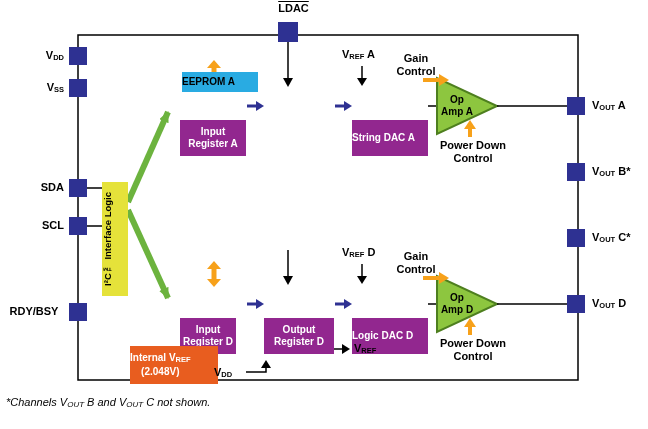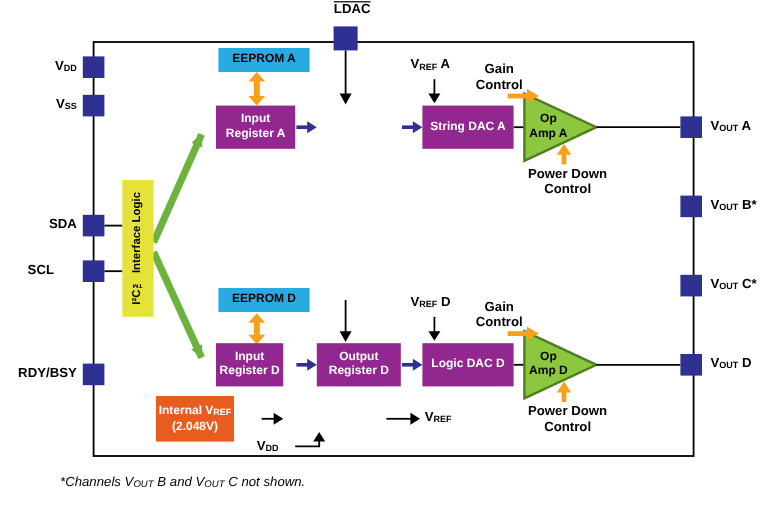--- a/index.html
+++ b/index.html
@@ -1,31 +1,31 @@
 <!DOCTYPE html>
 <html><head>
 <meta charset="utf-8">
 <style>
   html,body { margin:0; padding:0; background:#fff; font-family:"Liberation Sans", sans-serif; }
   .stage { position:relative; width:648px; height:429px; background:#fff; overflow:hidden; }
   svg.wires { position:absolute; left:0; top:0; }
   .pin { position:absolute; width:18px; height:18px; background:#2e3192; }
   .lbl { position:absolute; font-size:11px; font-weight:bold; color:#000; line-height:13px; }
-  .block { position:absolute; display:flex; align-items:center; justify-content:center;
-           text-align:center; font-weight:bold; font-size:10px; line-height:12px; }
+  .block { position:absolute; display:flex; align-items:center; justify-content:flex-start;
+           text-align:center; font-weight:bold; font-size:10px; line-height:12px;margin-top:32px; }
   .eeprom { background:#29abe2; color:#000; }
   .reg { background:#92278f; color:#fff; }
   .orange1 { background:#e85d1f; color:#fff; }
   .orange2 { background:#f1701e; color:#fff; }
   .i2c { background:#e5e23a; color:#000; }
   .vert { writing-mode:vertical-rl; transform:rotate(180deg); font-size:9.5px; font-weight:bold; }
   .optext { position:absolute; font-size:10px; font-weight:bold; text-align:center; line-height:12px; color:#000; }
   .sub { font-size:7.5px; font-weight:bold; vertical-align:-1px; }
   .subw { color:#fff; }
-  .note { position:absolute; font-size:11px; font-style:italic; color:#000;margin-left:44px; }
+  .note { position:absolute; font-size:11px; font-style:italic; color:#000; }
   .note .sub { font-size:8px; font-weight:normal; font-style:italic; }
   .ovl { text-decoration:overline;margin-left:11px; }
   .ctr { text-align:center; }
 </style>
 </head>
 <body>
 
 <div class="stage">
 
   <svg class="wires" width="648" height="429" viewBox="0 0 648 429">
@@ -134,22 +134,22 @@
 
   <div class="pin" style="left:69px;top:47px"></div>
   <div class="pin" style="left:69px;top:79px"></div>
   <div class="pin" style="left:69px;top:179px"></div>
   <div class="pin" style="left:69px;top:217px"></div>
   <div class="pin" style="left:69px;top:303px"></div>
 
   <div class="lbl" style="left:4px;top:49px;width:60px;text-align:right"><span>V</span><span class="sub">DD</span></div>
   <div class="lbl" style="left:4px;top:81px;width:60px;text-align:right"><span>V</span><span class="sub">SS</span></div>
   <div class="lbl" style="left:4px;top:181px;width:60px;text-align:right"><span>SDA</span></div>
-  <div class="lbl" style="left:4px;top:219px;width:60px;text-align:center"><span>SCL</span></div>
-  <div class="lbl" style="left:4px;top:305px;width:60px;text-align:right"><span>RDY/BSY</span></div>
+  <div class="lbl" style="left:4px;top:219px;width:60px;text-align:right"><span>SCL</span></div>
+  <div class="lbl" style="left:4px;top:305px;width:60px;text-align:center"><span>RDY/BSY</span></div>
 
   <div class="pin" style="left:567px;top:97px"></div>
   <div class="pin" style="left:567px;top:163px"></div>
   <div class="pin" style="left:567px;top:229px"></div>
   <div class="pin" style="left:567px;top:295px"></div>
 
   <div class="lbl" style="left:592px;top:99px"><span>V</span><span class="sub">OUT</span><span> A</span></div>
   <div class="lbl" style="left:592px;top:165px"><span>V</span><span class="sub">OUT</span><span> B*</span></div>
   <div class="lbl" style="left:592px;top:231px"><span>V</span><span class="sub">OUT</span><span> C*</span></div>
   <div class="lbl" style="left:592px;top:297px"><span>V</span><span class="sub">OUT</span><span> D</span></div>
@@ -165,38 +165,35 @@
       <span>Input Register A</span>
     </div>
   <div class="block reg" style="left:352px;top:88px;width:76px;height:36px">
       <span>String DAC A</span>
     </div>
   <div class="optext" style="left:436px;top:94px;width:42px"><span>Op</span><br><span>Amp A</span></div>
   <div class="lbl" style="left:342px;top:48px"><span>V</span><span class="sub">REF</span><span> A</span></div>
   <div class="lbl ctr" style="left:392px;top:52px;width:48px"><span>Gain Control</span></div>
   <div class="lbl ctr" style="left:436px;top:139px;width:74px"><span>Power Down Control</span></div>
 
-  <div class="block eeprom" style="left:182px;top:240px;width:76px;height:20px">
-      <span>EEPROM D</span>
-    </div>
   <div class="block reg" style="left:180px;top:286px;width:56px;height:36px">
       <span>Input Register D</span>
     </div>
   <div class="block reg" style="left:264px;top:286px;width:70px;height:36px">
       <span>Output Register D</span>
     </div>
   <div class="block reg" style="left:352px;top:286px;width:76px;height:36px">
       <span>Logic DAC D</span>
     </div>
   <div class="optext" style="left:436px;top:292px;width:42px"><span>Op</span><br><span>Amp D</span></div>
   <div class="lbl" style="left:342px;top:246px"><span>V</span><span class="sub">REF</span><span> D</span></div>
   <div class="lbl ctr" style="left:392px;top:250px;width:48px"><span>Gain Control</span></div>
   <div class="lbl ctr" style="left:436px;top:337px;width:74px"><span>Power Down Control</span></div>
 
-  <div class="block orange1" style="left:130px;top:330px;width:65px;height:38px">
+  <div class="block orange1" style="left:130px;top:314px;width:88px;height:38px">
     <span><span>Internal V</span><span class="sub subw">REF</span><br><span>(2.048V)</span></span>
   </div>
   <div class="lbl" style="left:354px;top:342px"><span>V</span><span class="sub">REF</span></div>
   <div class="lbl" style="left:214px;top:366px"><span>V</span><span class="sub">DD</span></div>
 
   <div class="note" style="left:6px;top:396px"><span>*Channels V</span><span class="sub">OUT</span><span> B and V</span><span class="sub">OUT</span><span> C not shown.</span></div>
 
 </div>
 
 </body></html>

